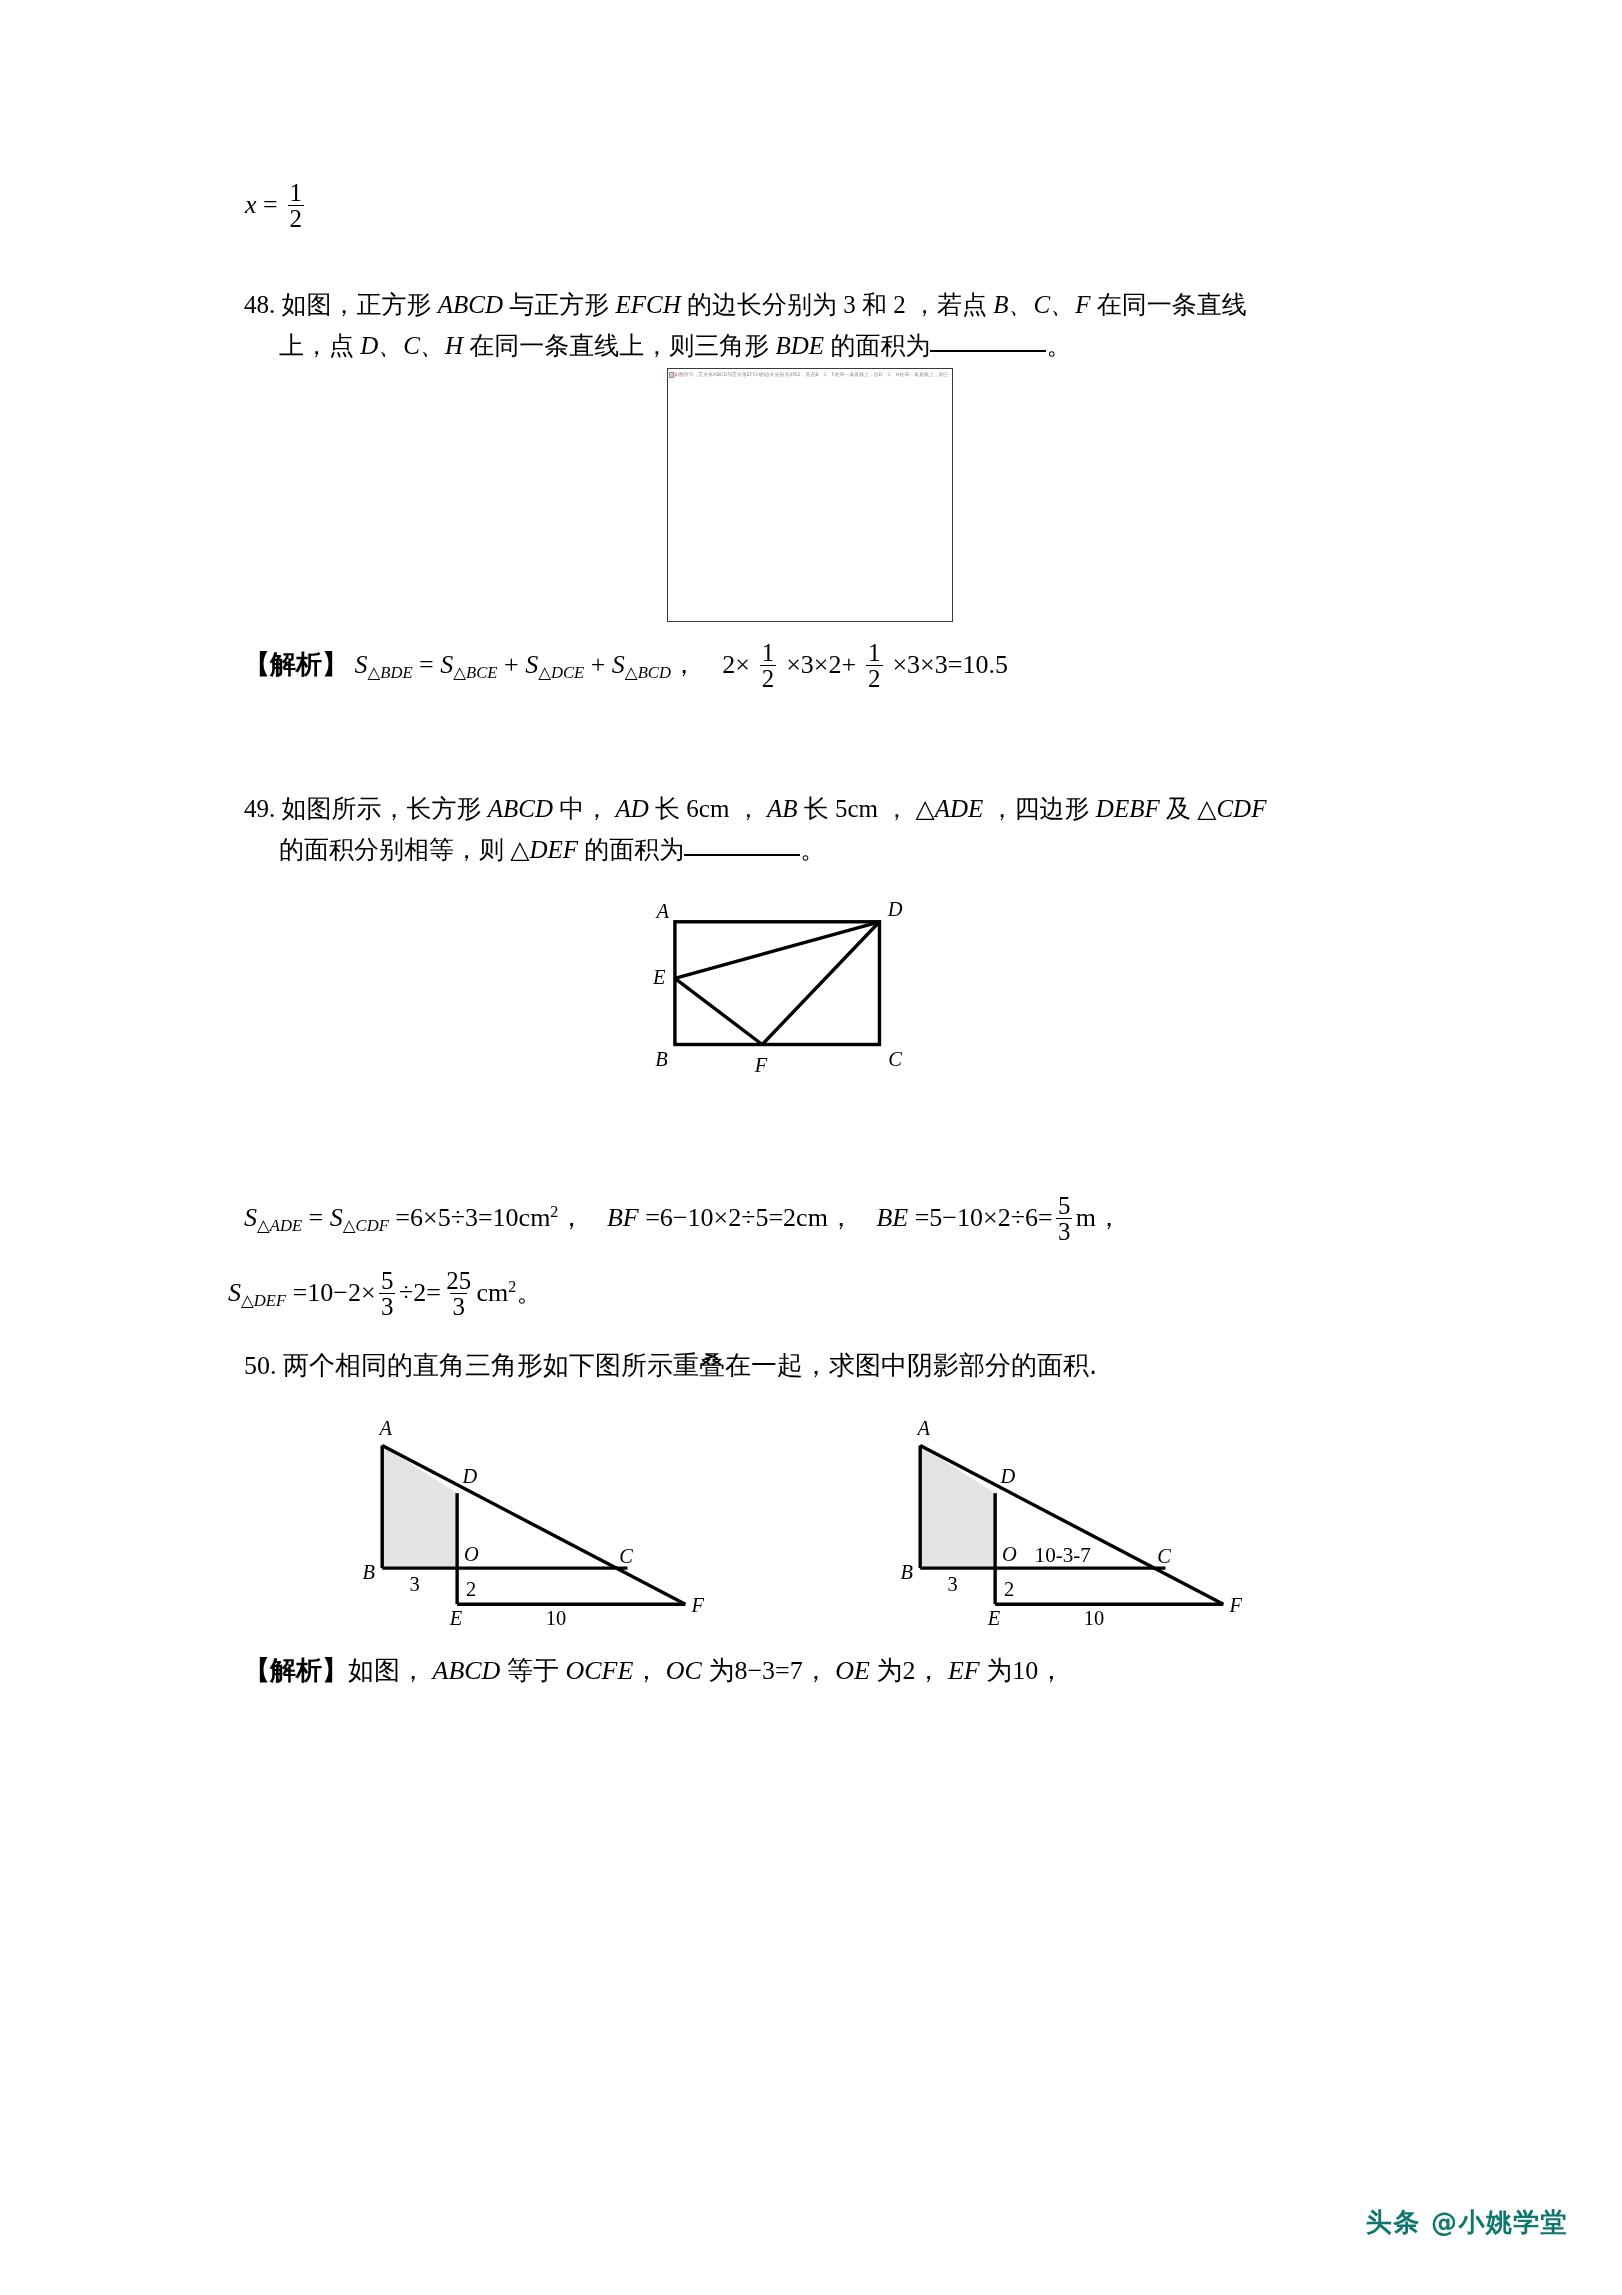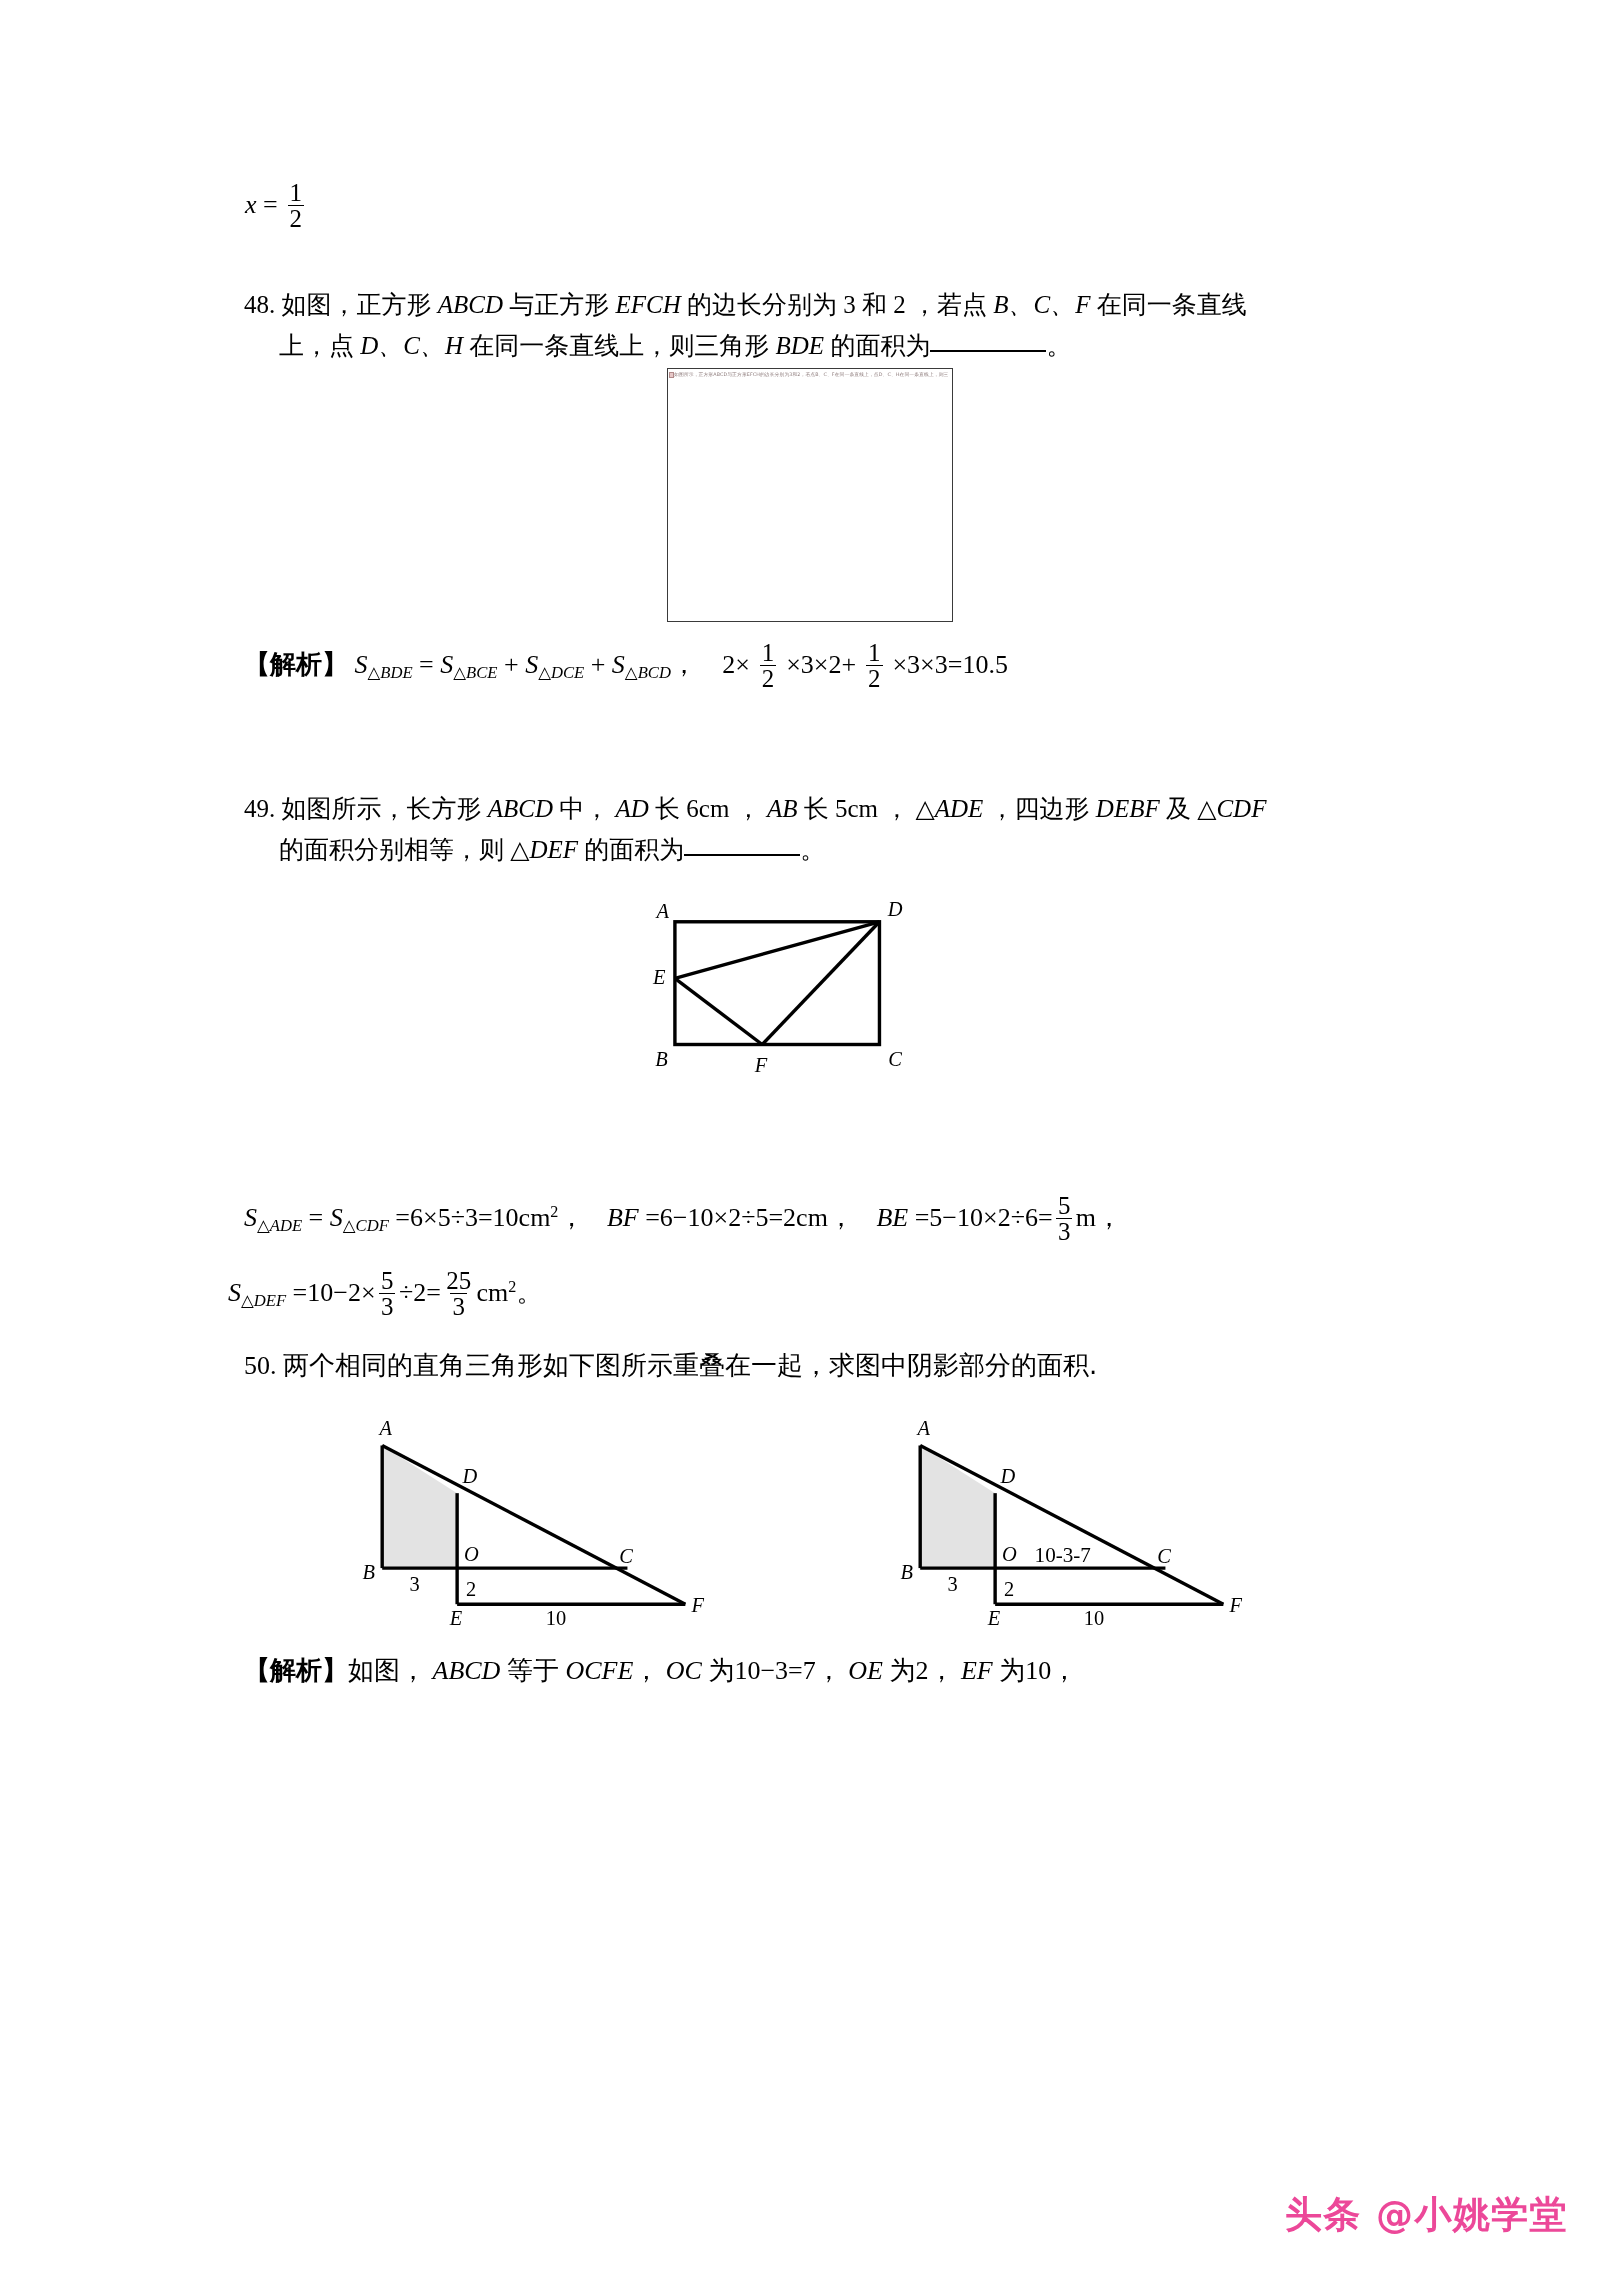--- a/index.html
+++ b/index.html
@@ -106,23 +106,23 @@
     box-sizing: border-box;
   }
 
   .svgfig { position: absolute; }
 
   
   .watermark {
     position: absolute;
     right: 55px;
     bottom: 55px;
-    font-size: 37px;
+    font-size: 26px;
     font-weight: bold;
-    color: #ec4899;
+    color: #0f766e;
     font-family: "DejaVu Sans", "Liberation Sans", sans-serif;
     letter-spacing: 1.4px;
     white-space: nowrap;
   }
 </style>
 </head>
 <body>
 
 <div class="page">
 
@@ -300,21 +300,21 @@
     <text x="300" y="318" font-size="30" font-family="Liberation Serif, serif">10</text>
     <text x="228" y="226" font-size="31" font-family="Liberation Serif, serif">10-3-7</text>
   </svg>
 
   <div class="qblock" style="left:244px; top:1649px; font-size:26px;">
     <span class="cn" style="font-weight:bold;">【解析】</span><span class="cn">如图，</span>
     <span class="mi">ABCD</span>
     <span class="cn">等于</span>
     <span class="mi">OCFE</span><span class="cn">，</span>
     <span class="mi">OC</span>
-    <span class="cn">为</span><span class="mn">10−3=7</span><span class="cn">，</span>
+    <span class="cn">为</span><span class="mn">8−3=7</span><span class="cn">，</span>
     <span class="mi">OE</span>
     <span class="cn">为</span><span class="mn">2</span><span class="cn">，</span>
     <span class="mi">EF</span>
     <span class="cn">为</span><span class="mn">10</span><span class="cn">，</span>
   </div>
 
 
 
   <div class="watermark">头条 @小姚学堂</div>
 

